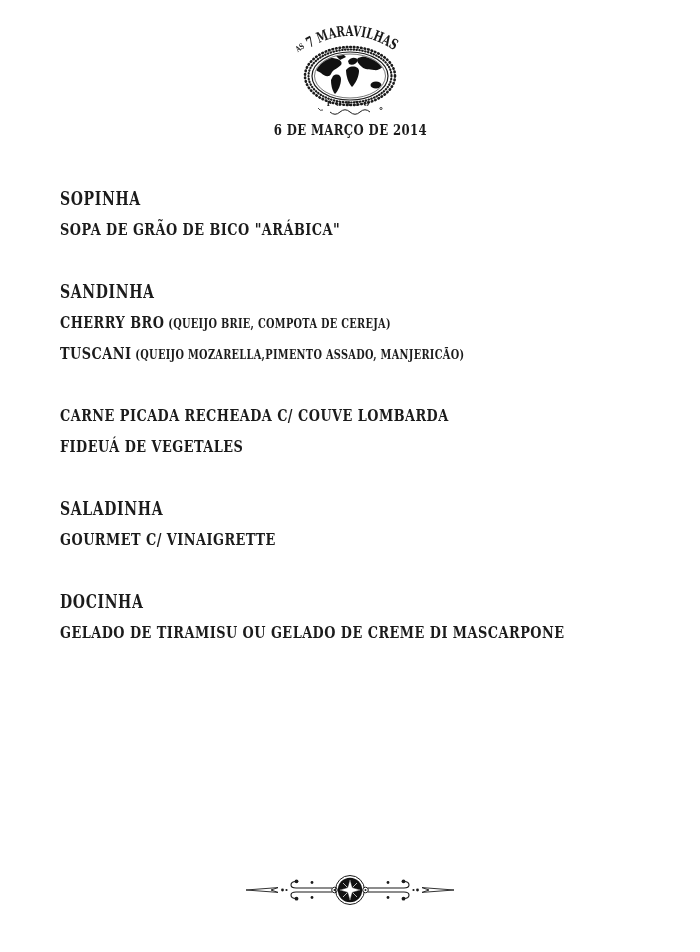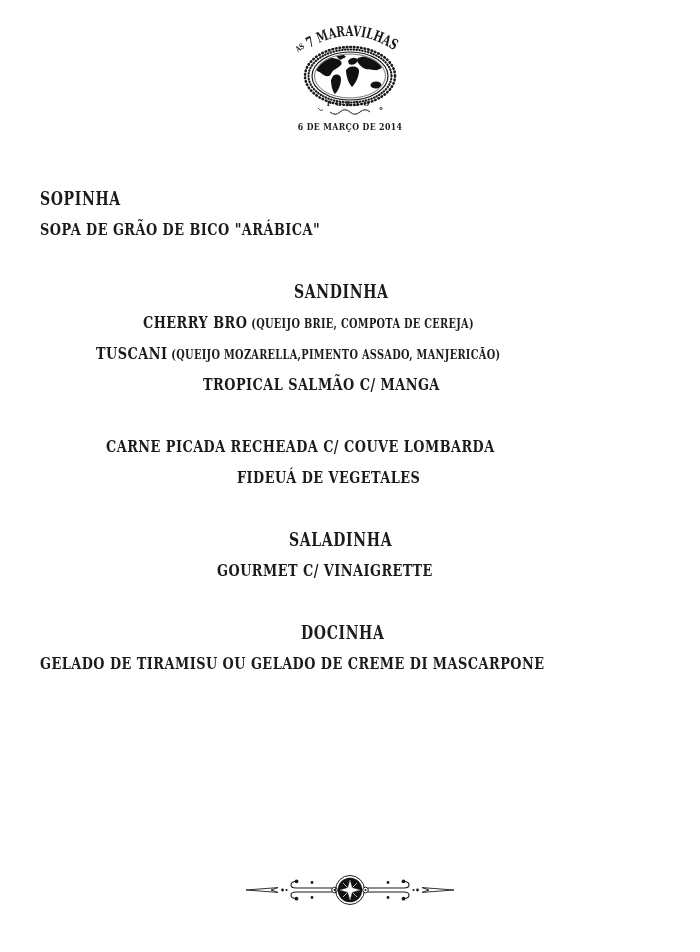--- a/index.html
+++ b/index.html
@@ -21,36 +21,37 @@
     position: absolute;
     top: 12px; left: 50%;
     transform: translateX(-50%);
     width: 124px; height: 108px;
   }
   .date-line {
     position: absolute;
     top: 121px; left: 0; right: 0;
     text-align: center;
     font-weight: bold;
-    font-size: 10px;
+    font-size: 15px;
     letter-spacing: 0.5px;
   }
   .date-line .cond { transform-origin: 50% 50%; }
 
   
   .menu {
     position: absolute;
     left: 40px; top: 183px; right: 30px;
   }
   .section { margin: 0; padding: 0; }
-  .section + .section { margin-top: 31px; text-align: center; }
+  .section + .section { margin-top: 31px; }
   .row {
     height: 31px;
     line-height: 31px;
     white-space: nowrap;
+    margin-left: 20px;
   }
   .cond {
     display: inline-block;
     transform: scaleX(0.78);
     transform-origin: 0 50%;
     white-space: nowrap;
   }
   .section-title {
     font-size: 18px;
     font-weight: bold;
@@ -145,23 +146,20 @@
 
     <div class="section">
       <div class="row">
         <span class="cond"><span class="section-title">SANDINHA</span></span>
       </div>
       <div class="row">
         <span class="cond"><span class="item-name">CHERRY BRO</span> <span class="item-detail">(QUEIJO BRIE, COMPOTA DE CEREJA)</span></span>
       </div>
       <div class="row">
         <span class="cond"><span class="item-name">TUSCANI</span>&nbsp;<span class="item-detail">(QUEIJO MOZARELLA,PIMENTO ASSADO, MANJERICÃO)</span></span>
-      </div>
-      <div class="row">
-        <span class="cond"><span class="item-name">TROPICAL SALMÃO C/ MANGA</span></span>
       </div>
     </div>
 
     <div class="section">
       <div class="row">
         <span class="cond"><span class="item-name">CARNE PICADA RECHEADA C/ COUVE LOMBARDA</span></span>
       </div>
       <div class="row">
         <span class="cond"><span class="item-name">FIDEUÁ DE VEGETALES</span></span>
       </div>

